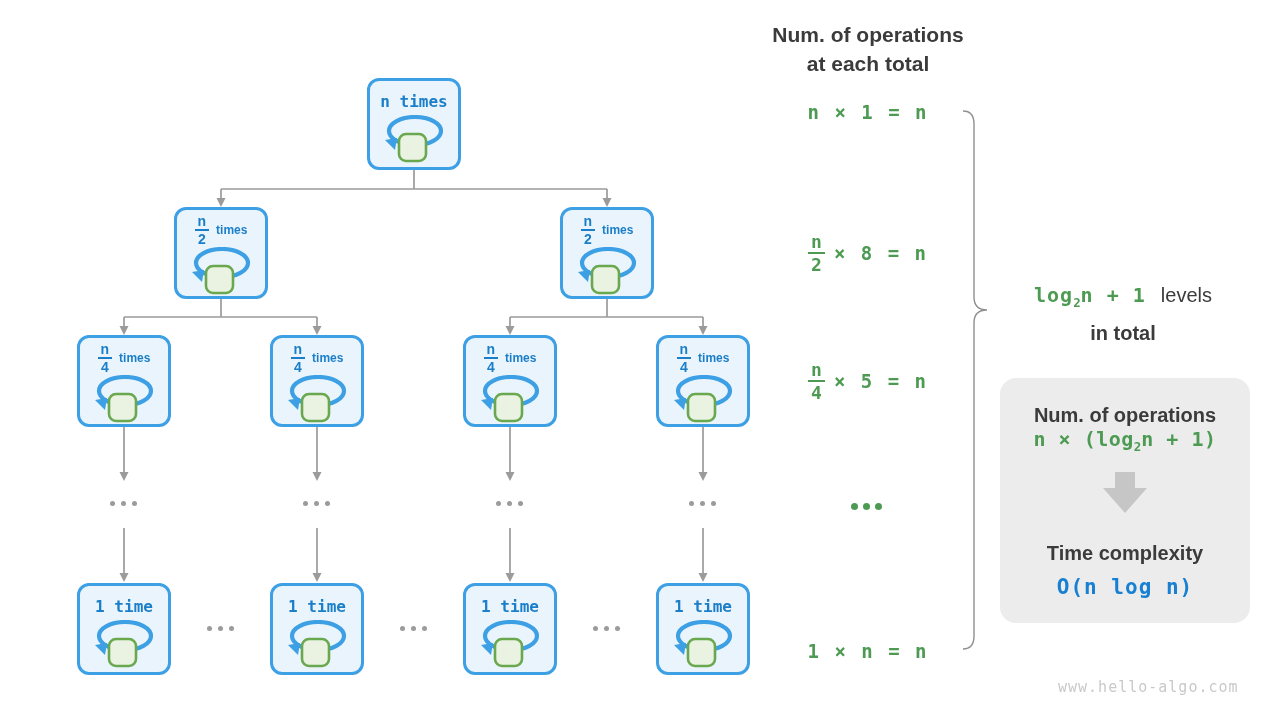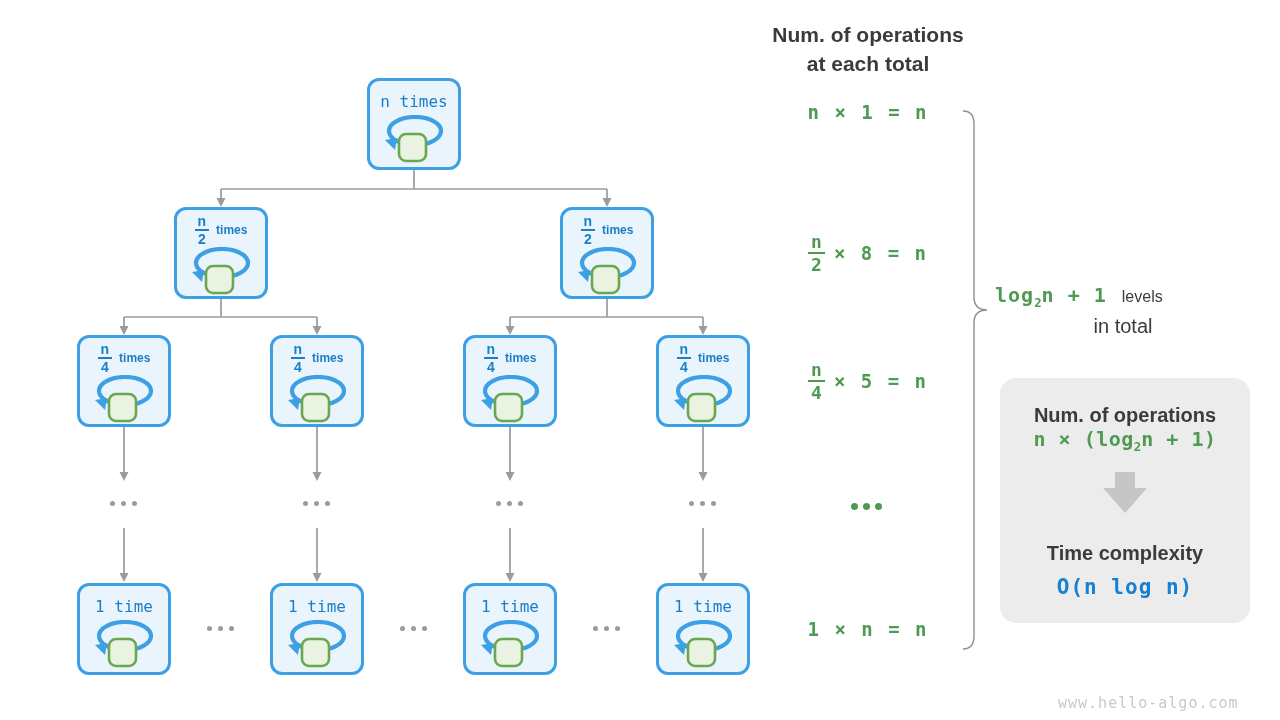--- a/index.html
+++ b/index.html
@@ -11,21 +11,21 @@
 
   
   .node{
     position:absolute;width:94px;height:92px;box-sizing:border-box;z-index:2;
     border:3px solid var(--node-border);border-radius:12px;background:var(--node-bg);
     display:flex;flex-direction:column;align-items:center;justify-content:space-between;
     padding:8px 0 4px;
   }
   .node.fracn{padding-top:3px;}
   .node-label{color:var(--node-text);white-space:nowrap;}
-  .mono-label{font-family:"DejaVu Sans Mono",monospace;font-size:16px;font-weight:400;margin-top:3px;}
+  .mono-label{font-family:"DejaVu Sans Mono",monospace;font-size:16px;font-weight:700;margin-top:3px;}
   .frac-label{display:flex;align-items:center;gap:7px;}
   .frac{display:inline-block;text-align:center;}
   .frac-label .fnum,.frac-label .fden{display:block;font-size:14px;font-weight:700;line-height:16px;padding:0 3px;}
   .frac-label .fnum{border-bottom:2px solid currentColor;}
   .frac-label .suffix{font-size:12px;font-weight:700;}
   .node-icon-slot{line-height:0;}
 
   
   .dots{position:absolute;display:flex;gap:6px;z-index:2;}
   .dots i{display:block;width:5px;height:5px;border-radius:50%;background:var(--connector);}
@@ -41,25 +41,25 @@
     position:absolute;left:768px;width:200px;height:48px;z-index:2;
     display:flex;align-items:center;justify-content:center;
     color:var(--formula-green);font-family:"DejaVu Sans Mono",monospace;
     font-size:19px;font-weight:700;letter-spacing:2px;white-space:nowrap;
   }
   .formula .frac{margin-right:9px;letter-spacing:0;}
   .formula .fnum,.formula .fden{display:block;font-size:18px;line-height:21px;padding:0 3px;}
   .formula .fnum{border-bottom:2.5px solid currentColor;}
 
   .brace-label{position:absolute;left:995px;top:283px;width:256px;z-index:2;text-align:center;color:var(--dark-text);}
-  .brace-label .l1{display:flex;align-items:baseline;}
+  .brace-label .l1{display:flex;justify-content:center;align-items:baseline;}
   .code-green{font-family:"DejaVu Sans Mono",monospace;font-weight:700;font-size:20px;color:var(--formula-green);letter-spacing:1px;}
   sub{font-size:0.62em;letter-spacing:0;}
-  .brace-label .rest{font-size:16px;font-weight:400;margin-left:15px;}
-  .brace-label .l2{font-size:20px;font-weight:400;margin-top:5px;}
+  .brace-label .rest{font-size:20px;font-weight:400;margin-left:15px;}
+  .brace-label .l2{font-size:20px;font-weight:700;margin-top:12px;}
 
   
   .panel{
     position:absolute;left:1000px;top:378px;width:250px;height:245px;z-index:0;
     background:var(--panel-bg);border-radius:16px;
     display:flex;flex-direction:column;align-items:center;
   }
   .panel .p-title{font-size:20px;font-weight:700;color:var(--dark-text);white-space:nowrap;}
   .panel .p-title.t1{margin-top:26px;}
   .panel .p-formula1{
@@ -68,21 +68,21 @@
   }
   .panel .p-arrow{margin-top:18px;line-height:0;}
   .panel .p-title.t2{margin-top:28px;}
   .panel .p-formula2{
     margin-top:10px;font-family:"DejaVu Sans Mono",monospace;font-weight:700;font-size:21px;
     color:var(--complexity-blue);letter-spacing:1px;white-space:nowrap;
   }
 
   .watermark{
     position:absolute;left:1058px;top:678px;z-index:2;
-    font-family:"DejaVu Sans Mono",monospace;font-size:15px;letter-spacing:1px;color:var(--watermark);margin-top:16px;
+    font-family:"DejaVu Sans Mono",monospace;font-size:15px;letter-spacing:1px;color:var(--watermark);
   }
 </style>
 </head>
 <body>
 
 <div class="canvas">
 
   <svg class="overlay" width="1280" height="720" viewBox="0 0 1280 720">
     <g style="stroke:var(--connector);stroke-width:1.7;fill:none">
       <path d="M414 170 V189 M221 189 H607 M221 189 V199 M607 189 V199"></path>
@@ -316,21 +316,21 @@
       </span>
     <span>× 8 = n</span>
   </div>
   <div class="formula" style="top:357px">
     <span class="frac">
         <span class="fnum">n</span>
         <span class="fden">4</span>
       </span>
     <span>× 5 = n</span>
   </div>
-  <div class="formula" style="top:605px">
+  <div class="formula" style="top:627px">
     <span>1 × n = n</span>
   </div>
 
   <div class="brace-label">
     <div class="l1">
       <span class="code-green"><span>log</span><sub>2</sub><span>n + 1</span></span>
       <span class="rest">levels</span>
     </div>
     <div class="l2">in total</div>
   </div>

